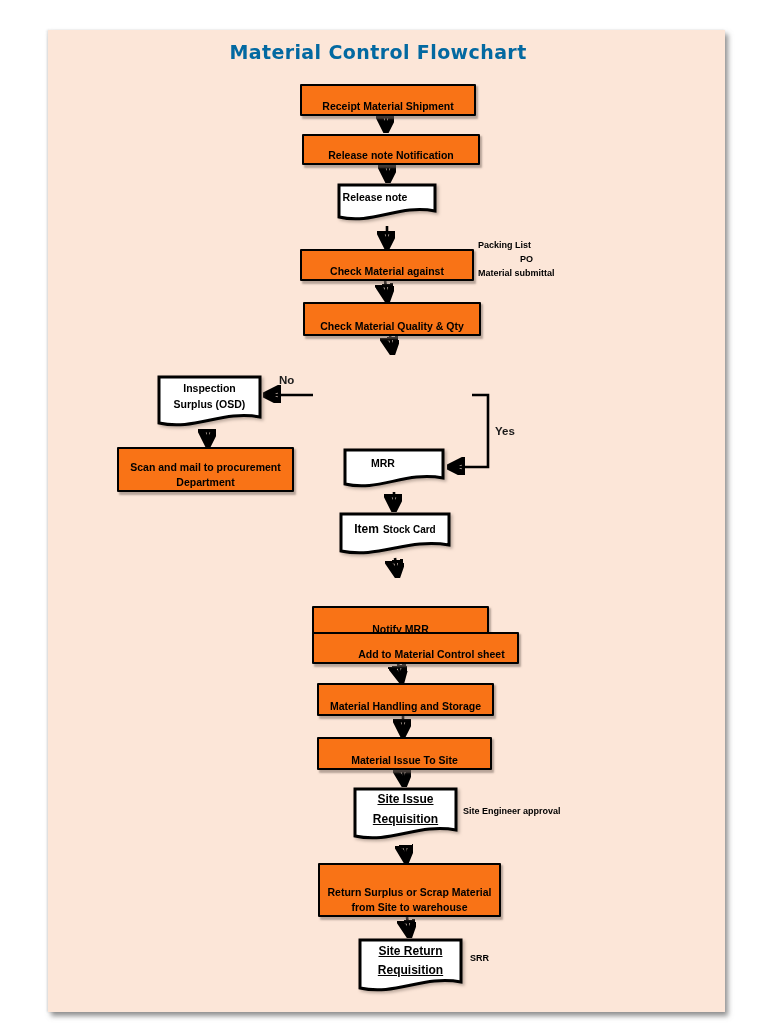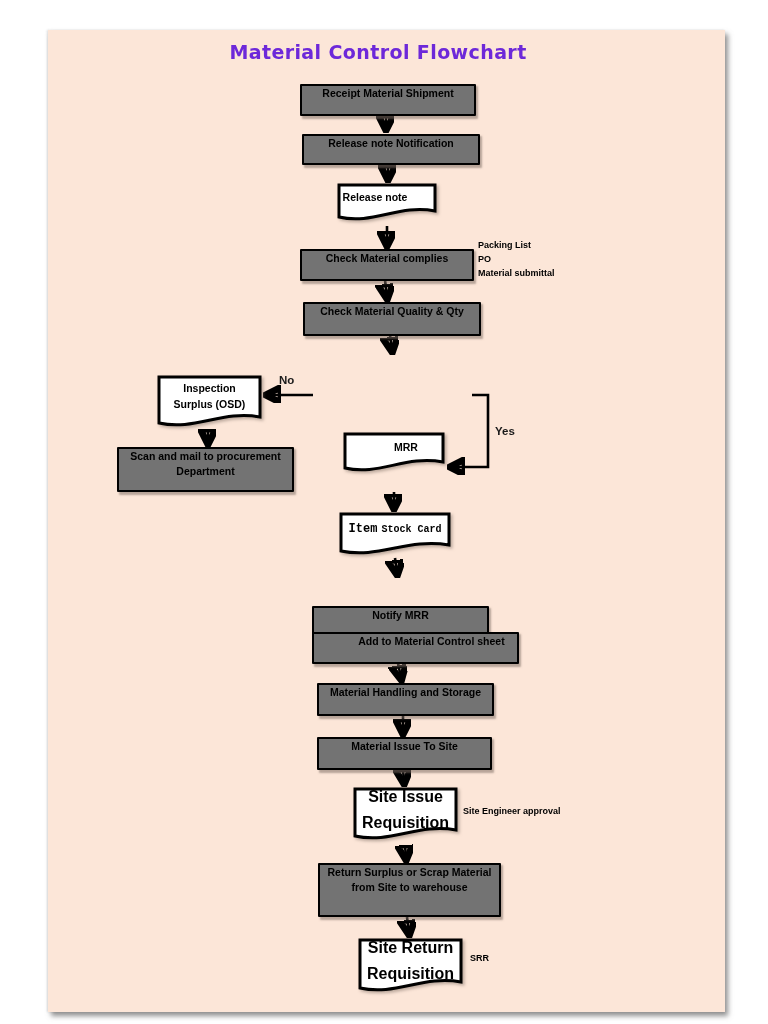--- a/index.html
+++ b/index.html
@@ -7,38 +7,38 @@
     position:relative;width:768px;height:1024px;overflow:hidden;
     background:#ffffff;font-family:"Liberation Sans",sans-serif;color:#000;
   }
   #sheet{
     position:absolute;left:48px;top:30px;width:677px;height:982px;
     background:#fce6d8;
     box-shadow:3px 4px 5px rgba(110,110,110,.75), -1px 0 2px rgba(160,160,160,.35);
   }
   #page-title{
     position:absolute;left:48px;top:41px;width:660px;text-align:center;
-    font-size:19px;font-weight:bold;letter-spacing:.4px;color:#6d28d9;
+    font-size:19px;font-weight:bold;letter-spacing:.4px;color:#0369a1;
     font-family:"DejaVu Sans",sans-serif;
   }
   .node{position:absolute;}
   .box{
-    border:2.6px solid #000;background:#737373;border-radius:1px;
+    border:2.6px solid #000;background:#f97316;border-radius:1px;
     box-shadow:2px 2.5px 2px rgba(125,110,100,.55);
-    display:flex;flex-direction:column;align-items:center;justify-content:flex-start;
+    display:flex;flex-direction:column;align-items:center;justify-content:flex-end;
     text-align:center;font-weight:bold;font-size:10.5px;line-height:1.45;
   }
   .shape-node svg{position:absolute;left:0;top:0;overflow:visible;
     filter:drop-shadow(2px 2px 1.5px rgba(125,110,100,.5));}
   .shape-label{
     position:absolute;left:0;top:0;width:100%;
     display:flex;flex-direction:column;align-items:center;justify-content:center;
     text-align:center;font-weight:bold;font-size:10.5px;line-height:1.5;
   }
-  .doc-2line .shape-label{font-size:16px;line-height:1.6;}
+  .doc-2line .shape-label{font-size:12px;line-height:1.6;text-decoration:underline;}
   .annot{position:absolute;font-weight:bold;font-size:9px;white-space:nowrap;}
   .branch-label{position:absolute;font-weight:bold;font-size:11.5px;color:#1a1a1a;}
   #arrows{position:absolute;left:0;top:0;width:768px;height:1024px;}
   #arrows path,#arrows polyline{fill:none;stroke:#000;stroke-width:2.6px;}
   .part-big{font-size:12px;}
   .part-small{font-size:10px;margin-left:4px;}
 </style>
 </head>
 <body>
 
@@ -80,25 +80,25 @@
   </div>
 
   <div class="node shape-node" style="left:337px;top:183px;width:76px;height:40px;">
     <svg width="100" height="40" viewBox="0 0 100 40">
       <path d="M2,2 L98,2 L98,28 C62,21 36,42 2,34 Z" fill="#fff" stroke="#000" stroke-width="3"></path>
     </svg>
     <div class="shape-label" style="height:30px;">Release note</div>
   </div>
 
   <div class="node box" style="left:300px;top:249px;width:170px;height:28px;">
-    <span>Check Material complies</span>
+    <span>Check Material against</span>
   </div>
 
   <div class="annot" style="left:478px;top:240px;">Packing List</div>
-  <div class="annot" style="left:478px;top:254px;">PO</div>
+  <div class="annot" style="left:478px;top:254px;padding-left:42px;">PO</div>
   <div class="annot" style="left:478px;top:268px;">Material submittal</div>
 
   <div class="node box" style="left:303px;top:302px;width:174px;height:30px;">
     <span>Check Material Quality &amp; Qty</span>
   </div>
 
 
   <div class="branch-label" style="left:279px;top:374px;">No</div>
   <div class="branch-label" style="left:495px;top:425px;">Yes</div>
 
@@ -112,32 +112,32 @@
     </div>
   </div>
 
   <div class="node box" style="left:117px;top:447px;width:173px;height:41px;">
     <div>
       <div>Scan and mail to procurement</div>
       <div>Department</div>
     </div>
   </div>
 
-  <div class="node shape-node" style="left:343px;top:432px;width:80px;height:42px;padding-left:46px;">
+  <div class="node shape-node" style="left:343px;top:448px;width:80px;height:42px;">
     <svg width="102" height="42" viewBox="0 0 102 42">
       <path d="M2,2 L100,2 L100,30 C62,23 36,44 2,36 Z" fill="#fff" stroke="#000" stroke-width="3"></path>
     </svg>
     <div class="shape-label" style="height:32px;">MRR</div>
   </div>
 
   <div class="node shape-node" style="left:339px;top:512px;width:112px;height:45px;">
     <svg width="112" height="45" viewBox="0 0 112 45">
       <path d="M2,2 L110,2 L110,33 C68,26 40,47 2,39 Z" fill="#fff" stroke="#000" stroke-width="3"></path>
     </svg>
-    <div class="shape-label" style="height:34px;flex-direction:row;font-family:Liberation Mono, monospace;">
+    <div class="shape-label" style="height:34px;flex-direction:row;">
       <span class="part-big">Item</span>
       <span class="part-small">Stock Card</span>
     </div>
   </div>
 
   <div class="node box" style="left:312px;top:606px;width:173px;height:29px;">
     <span>Notify MRR</span>
   </div>
 
   <div class="node box" style="left:312px;top:632px;width:171px;height:28px;padding-left:32px;">

